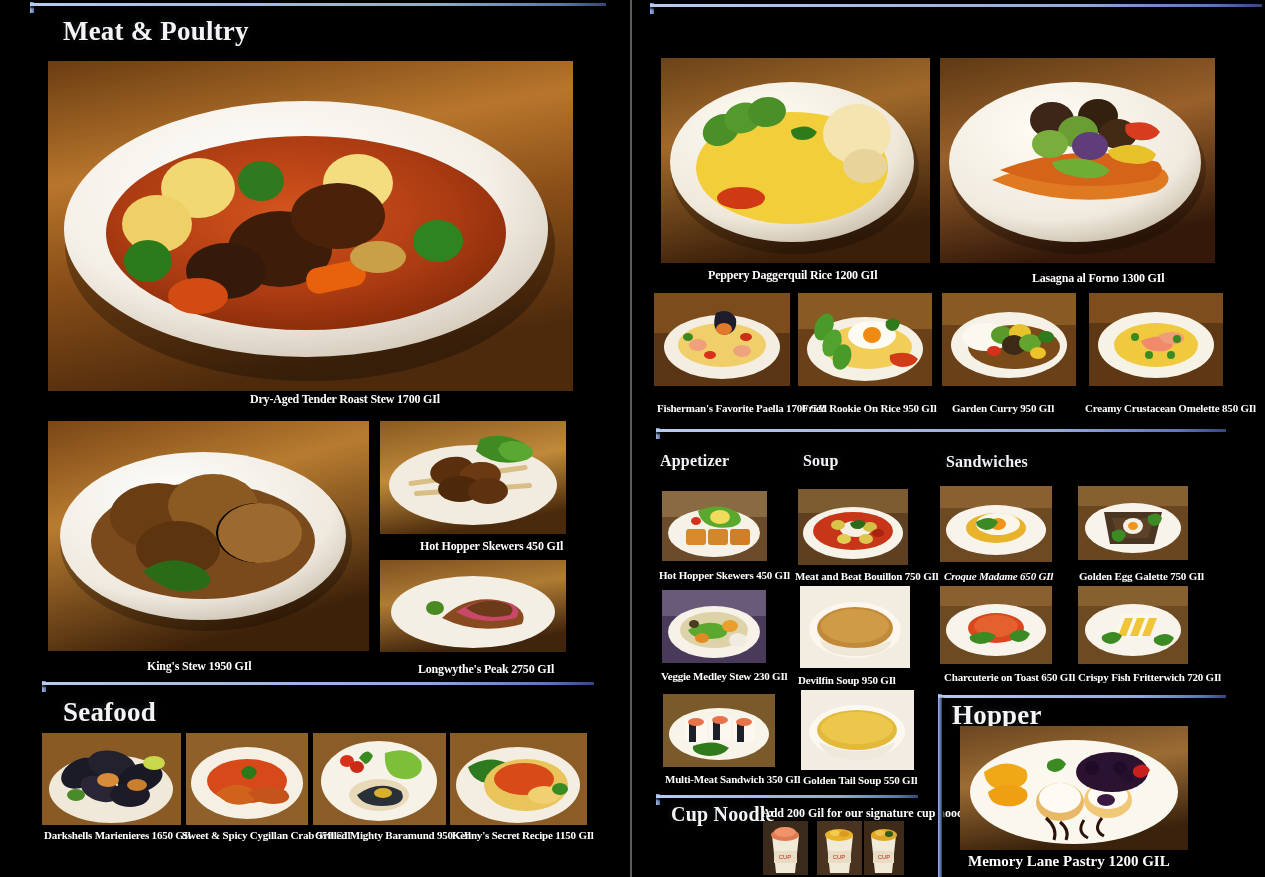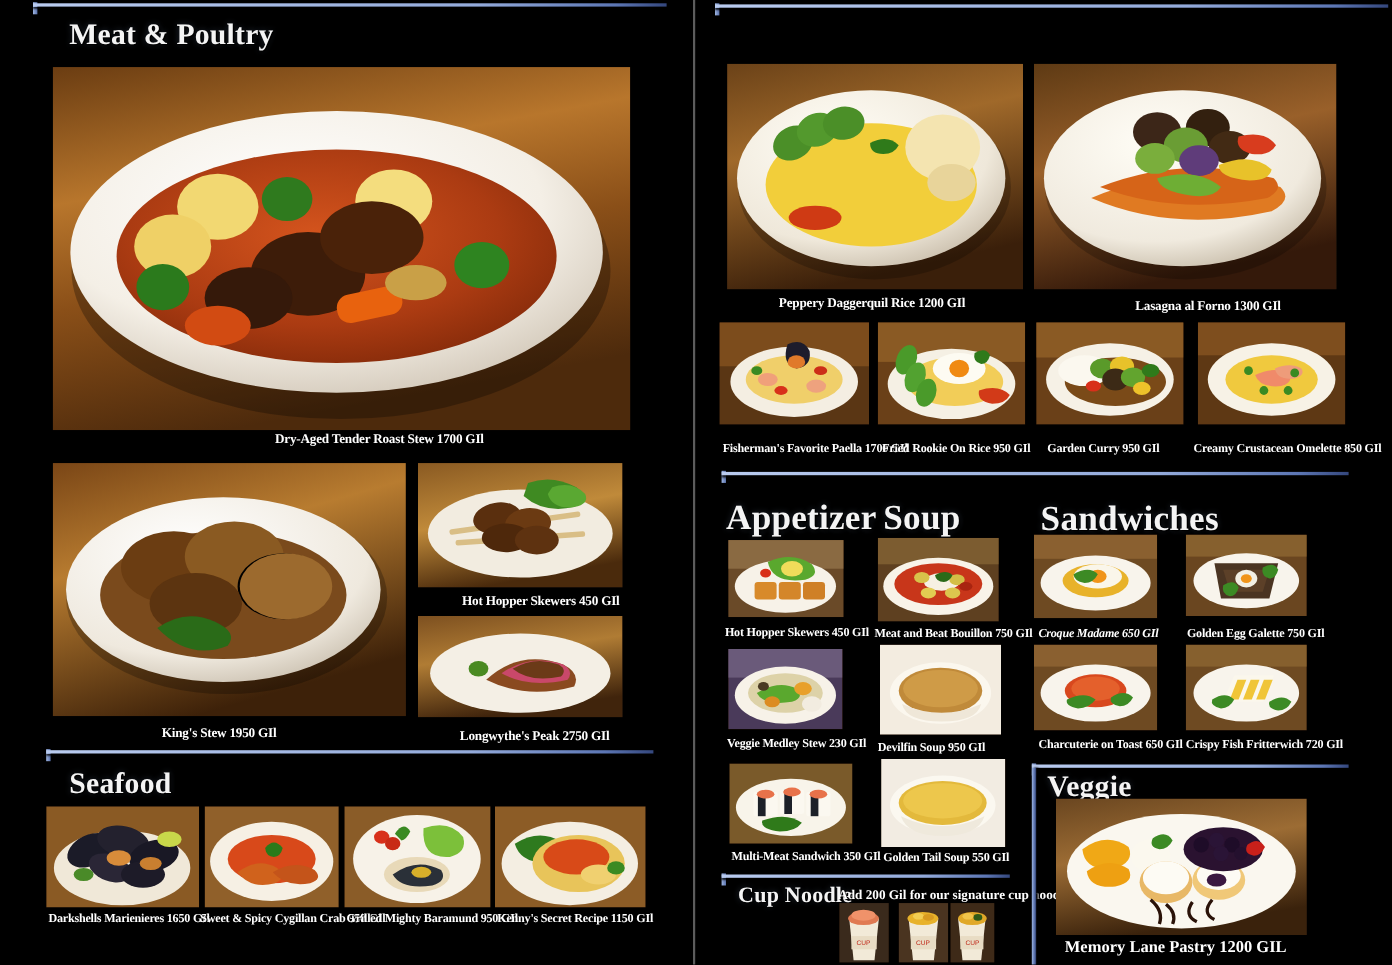--- a/index.html
+++ b/index.html
@@ -55,21 +55,21 @@
   .heading {
     position: absolute;
     font-family: "Liberation Serif", serif;
     font-weight: bold;
     color: #f4f4f4;
     text-shadow: 1px 1px 0 #000, 2px 2px 3px rgba(0,0,0,.9), 0 0 6px rgba(160,190,240,.25);
     letter-spacing: .2px;
     white-space: nowrap;
   }
   .h-big   { font-size: 27px; }
-  .h-mid   { font-size: 32px; }
+  .h-mid   { font-size: 16px; }
   .h-small { font-size: 20px; }
 
   
   .dish { position: absolute; }
   .dish .photo {
     position: absolute;
     left: 0; top: 0;
     width: 100%; height: 100%;
     overflow: hidden;
     background: #2b1a0d;
@@ -664,21 +664,21 @@
       </svg>
     </div>
   </div>
 
   <div class="rule" style="left:938px; top:694px; width:288px;">
     <div class="stub"></div>
     <div class="bar fade"></div>
   </div>
   <div class="vrule" style="left:938px; top:698px; height:179px;"></div>
 
-  <div class="heading h-big" style="left:952px; top:700px;">Veggie</div>
+  <div class="heading h-big" style="left:952px; top:700px;">Hopper</div>
 
   <div class="dish" style="left:960px; top:726px; width:228px; height:124px;">
     <div class="photo">
       <svg viewBox="0 0 228 124" preserveAspectRatio="none" width="100%" height="100%">
         <defs>
           <linearGradient id="wood7" x1="0" y1="0" x2="0.3" y2="1">
             <stop offset="0%" stop-color="#6a4620"></stop>
               <stop offset="45%" stop-color="#9c6c34"></stop>
             <stop offset="100%" stop-color="#3a220c"></stop>
           </linearGradient>

